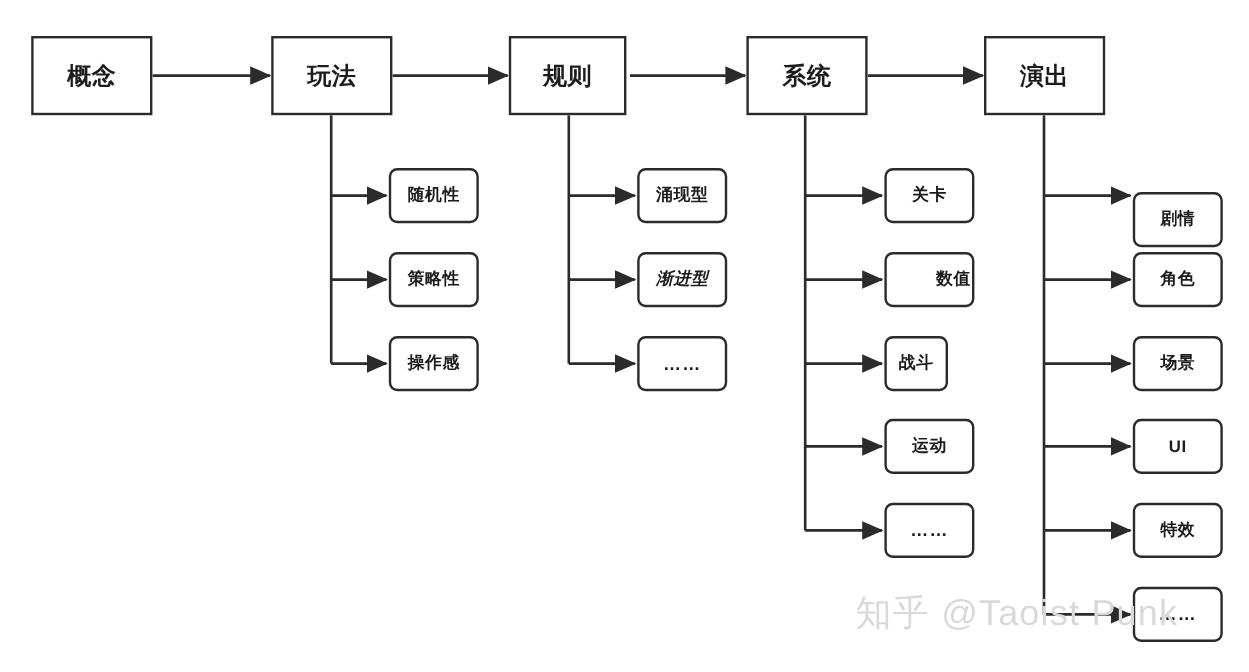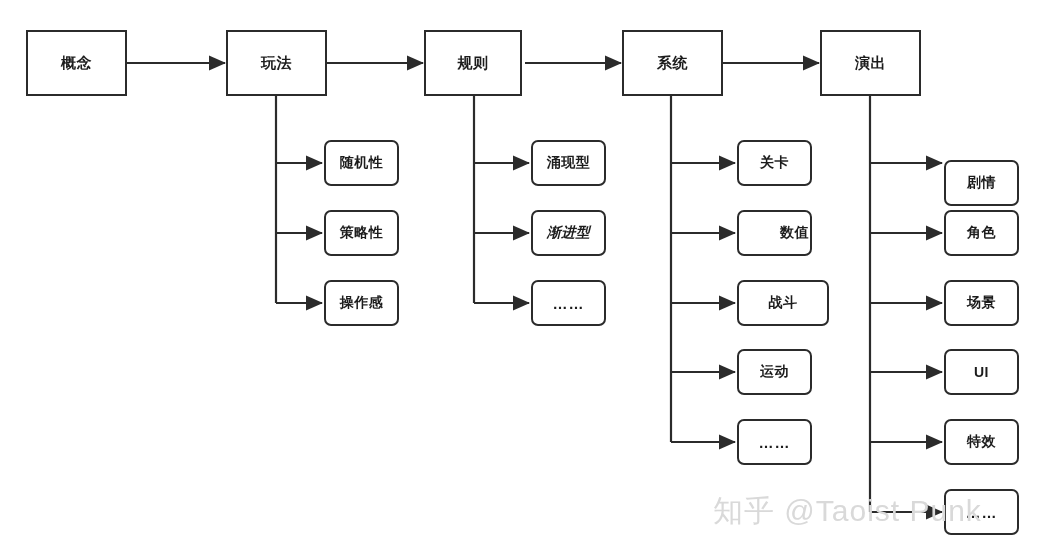--- a/index.html
+++ b/index.html
@@ -33,21 +33,21 @@
     display: flex;
     align-items: center;
     justify-content: center;
     color: #1c1c1c;
     font-weight: bold;
     letter-spacing: 0.5px;
   }
   .node.main {
     width: 101px;
     height: 66px;
-    font-size: 15px;
+    font-size: 20px;
     border-radius: 0;
   }
   .node.leaf {
     width: 75px;
     height: 46px;
     font-size: 14px;
     border-radius: 7px;
   }
   .node.dots {
     font-size: 15px;
@@ -138,21 +138,21 @@
       </div>
       <div class="node leaf dots" style="left: 531px; top: 280px; width: 75px; height: 46px;">
         <span>……</span>
       </div>
       <div class="node leaf" style="left: 737px; top: 140px; width: 75px; height: 46px;">
         <span>关卡</span>
       </div>
       <div class="node leaf" style="left: 737px; top: 210px; width: 75px; height: 46px; padding-left: 40px;">
         <span>数值</span>
       </div>
-      <div class="node leaf" style="left: 737px; top: 280px; width: 92px; height: 46px;">
+      <div class="node leaf" style="left: 737px; top: 280px; width: 53px; height: 46px;">
         <span>战斗</span>
       </div>
       <div class="node leaf" style="left: 737px; top: 349px; width: 75px; height: 46px;">
         <span>运动</span>
       </div>
       <div class="node leaf dots" style="left: 737px; top: 419px; width: 75px; height: 46px;">
         <span>……</span>
       </div>
       <div class="node leaf" style="left: 944px; top: 140px; width: 75px; height: 46px; margin-top: 20px;">
         <span>剧情</span>

